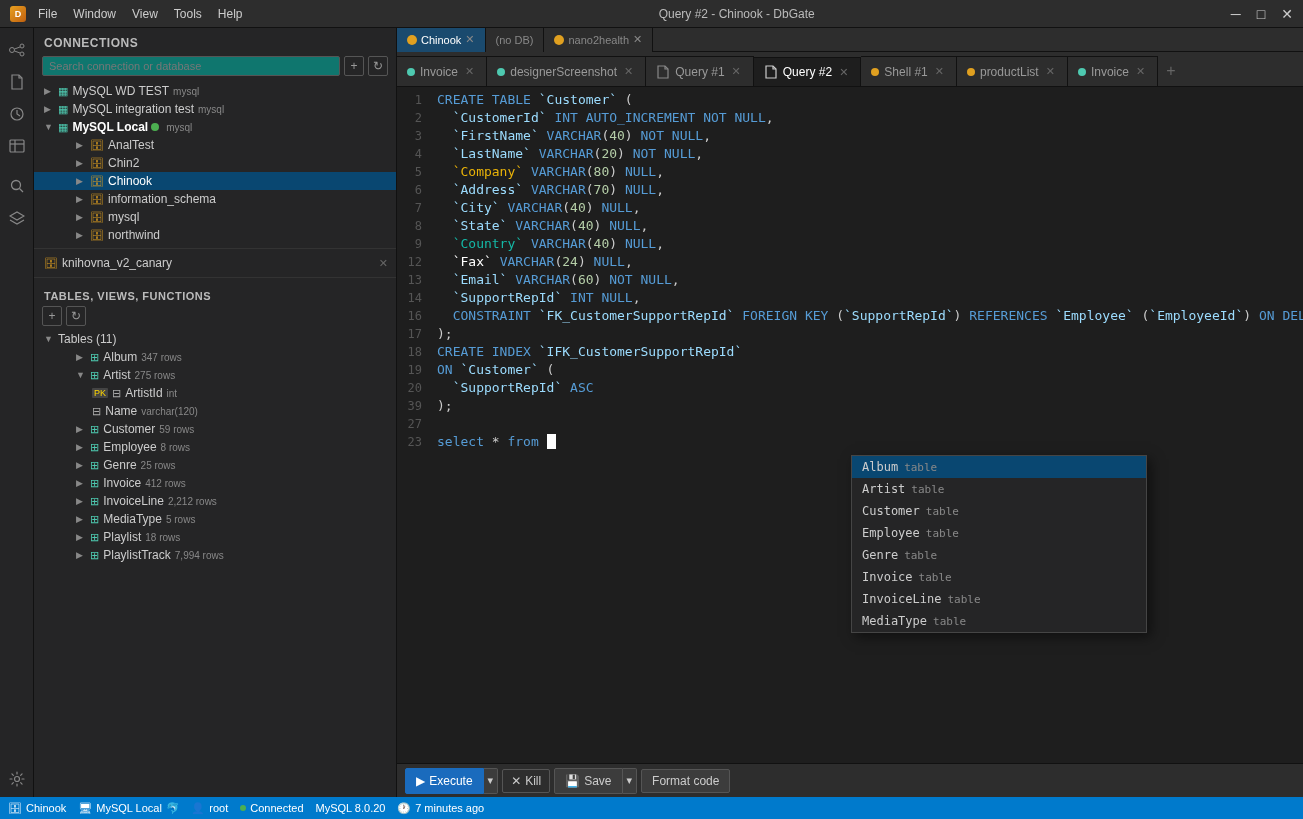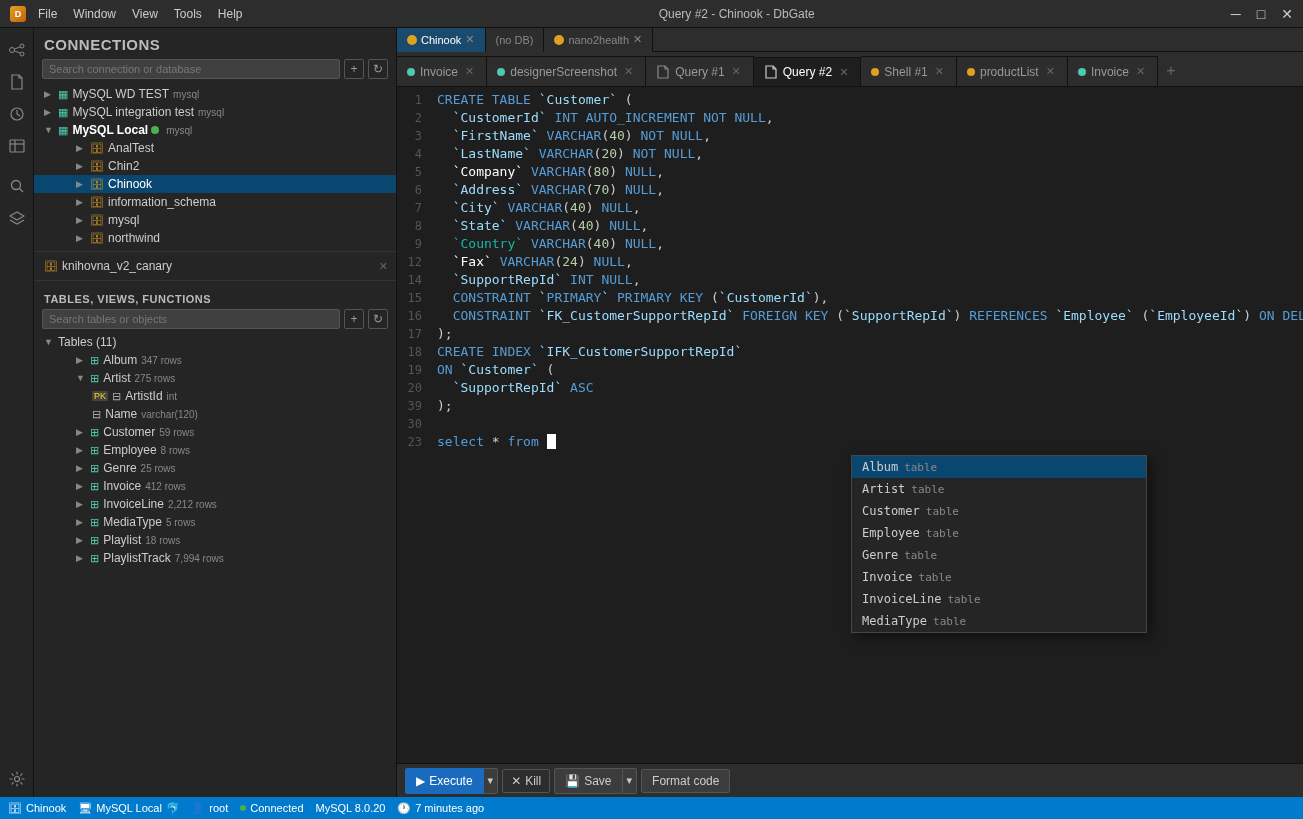--- a/index.html
+++ b/index.html
@@ -21,23 +21,23 @@
     
     .icon-sidebar { width: 34px; background: #252526; border-right: 1px solid #111; display: flex; flex-direction: column; align-items: center; padding-top: 8px; gap: 4px; flex-shrink: 0; }
     .icon-sidebar .ico { width: 28px; height: 28px; display: flex; align-items: center; justify-content: center; border-radius: 4px; cursor: pointer; color: #888; font-size: 14px; }
     .icon-sidebar .ico.active { color: #fff; }
 
     
     .left-panel { width: 363px; background: #252526; border-right: 1px solid #111; display: flex; flex-direction: column; flex-shrink: 0; overflow: hidden; }
 
     
     .connections-section { flex-shrink: 0; }
-    .section-header { padding: 8px 10px 6px 10px; font-size: 15px; font-weight: 700; color: #bbb; letter-spacing: 0.5px; text-transform: uppercase; }
+    .section-header { padding: 8px 10px 6px 10px; font-size: 12px; font-weight: 700; color: #bbb; letter-spacing: 0.5px; text-transform: uppercase; }
     .search-bar { display: flex; align-items: center; padding: 0 8px 6px 8px; gap: 4px; }
-    .search-input { flex: 1; background: #404040; border: 1px solid #555; color: #ccc; padding: 3px 6px; font-size: 11px; border-radius: 2px; }
+    .search-input { flex: 1; background: #0f766e; border: 1px solid #555; color: #ccc; padding: 3px 6px; font-size: 11px; border-radius: 2px; }
     .search-input::placeholder { color: #777; }
     .icon-btn { width: 20px; height: 20px; background: none; border: 1px solid #555; color: #999; cursor: pointer; display: flex; align-items: center; justify-content: center; border-radius: 2px; font-size: 12px; }
 
     
     .tree-item { display: flex; align-items: center; padding: 2px 6px 2px 10px; cursor: pointer; white-space: nowrap; }
     .tree-item.selected { background: #094771; }
     .tree-arrow { width: 14px; font-size: 9px; color: #888; flex-shrink: 0; }
     .tree-icon { margin-right: 4px; font-size: 11px; flex-shrink: 0; }
     .tree-label { font-size: 12px; color: #ccc; }
     .tree-badge { font-size: 10px; color: #888; margin-left: 4px; }
@@ -250,21 +250,20 @@
         <span class="tree-label">knihovna_v2_canary</span>
         <span class="pinned-close">✕</span>
       </div>
     </div>
 
     <div class="divider"></div>
 
     <div class="tables-section">
       <div class="tables-header">TABLES, VIEWS, FUNCTIONS</div>
       <div class="tables-search">
-        <input class="search-input" type="text" placeholder="Search tables or objects" style="">
         <button class="icon-btn">+</button>
         <button class="icon-btn">↻</button>
       </div>
       <div class="tree-content">
         <div class="tree-item">
           <span class="tree-arrow">▼</span>
           <span class="tree-label">Tables (11)</span>
         </div>
 
         <div class="tree-item sub-item">
@@ -429,21 +428,21 @@
           <div class="code-line">
             <span class="line-num">3</span>
             <span class="line-content">  <span style="color:#9cdcfe">`FirstName`</span> <span style="color:#569cd6">VARCHAR</span>(<span style="color:#b5cea8">40</span>) <span style="color:#569cd6">NOT</span> <span style="color:#569cd6">NULL</span>,</span>
           </div>
           <div class="code-line">
             <span class="line-num">4</span>
             <span class="line-content">  <span style="color:#9cdcfe">`LastName`</span> <span style="color:#569cd6">VARCHAR</span>(<span style="color:#b5cea8">20</span>) <span style="color:#569cd6">NOT</span> <span style="color:#569cd6">NULL</span>,</span>
           </div>
           <div class="code-line">
             <span class="line-num">5</span>
-            <span class="line-content">  <span style="color:#ffffff">`Company`</span> <span style="color:#569cd6">VARCHAR</span>(<span style="color:#b5cea8">80</span>) <span style="color:#569cd6">NULL</span>,</span>
+            <span class="line-content">  <span style="color:#eab308">`Company`</span> <span style="color:#569cd6">VARCHAR</span>(<span style="color:#b5cea8">80</span>) <span style="color:#569cd6">NULL</span>,</span>
           </div>
           <div class="code-line">
             <span class="line-num">6</span>
             <span class="line-content">  <span style="color:#9cdcfe">`Address`</span> <span style="color:#569cd6">VARCHAR</span>(<span style="color:#b5cea8">70</span>) <span style="color:#569cd6">NULL</span>,</span>
           </div>
           <div class="code-line">
             <span class="line-num">7</span>
             <span class="line-content">  <span style="color:#9cdcfe">`City`</span> <span style="color:#569cd6">VARCHAR</span>(<span style="color:#b5cea8">40</span>) <span style="color:#569cd6">NULL</span>,</span>
           </div>
           <div class="code-line">
@@ -452,28 +451,28 @@
           </div>
           <div class="code-line">
             <span class="line-num">9</span>
             <span class="line-content">  <span style="color:#14b8a6">`Country`</span> <span style="color:#569cd6">VARCHAR</span>(<span style="color:#b5cea8">40</span>) <span style="color:#569cd6">NULL</span>,</span>
           </div>
           <div class="code-line">
             <span class="line-num">12</span>
             <span class="line-content">  <span style="color:#ffffff">`Fax`</span> <span style="color:#569cd6">VARCHAR</span>(<span style="color:#b5cea8">24</span>) <span style="color:#569cd6">NULL</span>,</span>
           </div>
           <div class="code-line">
+            <span class="line-num">13</span>
+            <span class="line-content">  <span style="color:#9cdcfe">`Email`</span> <span style="color:#569cd6">VARCHAR</span>(<span style="color:#b5cea8">60</span>) <span style="color:#569cd6">NOT</span> <span style="color:#569cd6">NULL</span>,</span>
+          </div>
+          <div class="code-line">
             <span class="line-num">14</span>
             <span class="line-content">  <span style="color:#9cdcfe">`SupportRepId`</span> <span style="color:#569cd6">INT</span> <span style="color:#569cd6">NULL</span>,</span>
           </div>
           <div class="code-line">
-            <span class="line-num">15</span>
-            <span class="line-content">  <span style="color:#569cd6">CONSTRAINT</span> <span style="color:#9cdcfe">`<span style="color:#569cd6">PRIMARY</span>`</span> <span style="color:#569cd6">PRIMARY</span> <span style="color:#569cd6">KEY</span> (<span style="color:#9cdcfe">`CustomerId`</span>),</span>
-          </div>
-          <div class="code-line">
             <span class="line-num">16</span>
             <span class="line-content">  <span style="color:#569cd6">CONSTRAINT</span> <span style="color:#9cdcfe">`FK_CustomerSupportRepId`</span> <span style="color:#569cd6">FOREIGN</span> <span style="color:#569cd6">KEY</span> (<span style="color:#9cdcfe">`SupportRepId`</span>) <span style="color:#569cd6">REFERENCES</span> <span style="color:#9cdcfe">`Employee`</span> (<span style="color:#9cdcfe">`EmployeeId`</span>) <span style="color:#569cd6">ON</span> <span style="color:#569cd6">DELETE</span>      </span>
           </div>
           <div class="code-line">
             <span class="line-num">17</span>
             <span class="line-content">);</span>
           </div>
           <div class="code-line">
             <span class="line-num">18</span>
             <span class="line-content"><span style="color:#569cd6">CREATE</span> <span style="color:#569cd6">INDEX</span> <span style="color:#9cdcfe">`IFK_CustomerSupportRepId`</span></span>
@@ -484,21 +483,21 @@
           </div>
           <div class="code-line">
             <span class="line-num">20</span>
             <span class="line-content">  <span style="color:#9cdcfe">`SupportRepId`</span> <span style="color:#569cd6">ASC</span></span>
           </div>
           <div class="code-line">
             <span class="line-num">39</span>
             <span class="line-content">);</span>
           </div>
           <div class="code-line">
-            <span class="line-num">30</span>
+            <span class="line-num">27</span>
             <span class="line-content">&nbsp;</span>
           </div>
           <div class="code-line">
             <span class="line-num">23</span>
             <span class="line-content"><span style="color:#569cd6">select</span> * <span style="color:#569cd6">from</span> <span style="background:#fff; color:#1e1e1e; border-left:2px solid #fff;">&nbsp;</span></span>
           </div>
         </div>
 
       <div class="autocomplete">
         <div class="ac-item selected">

